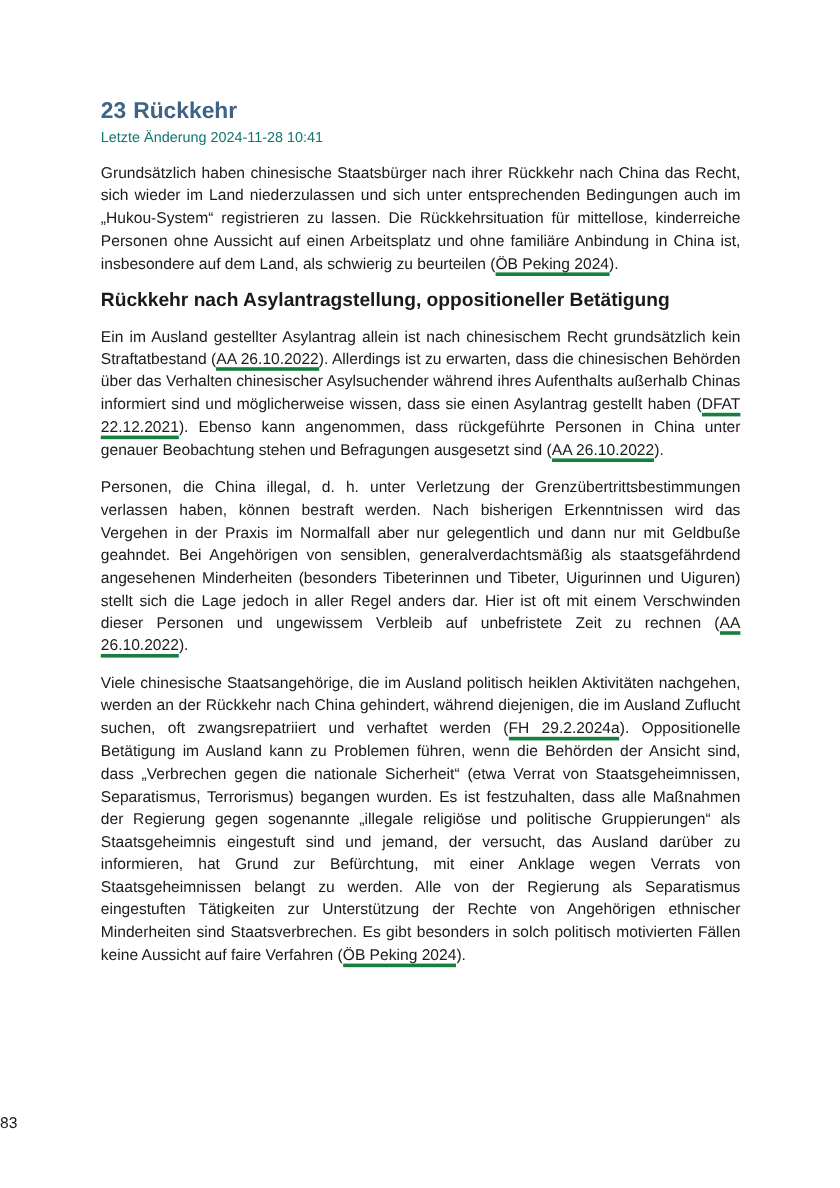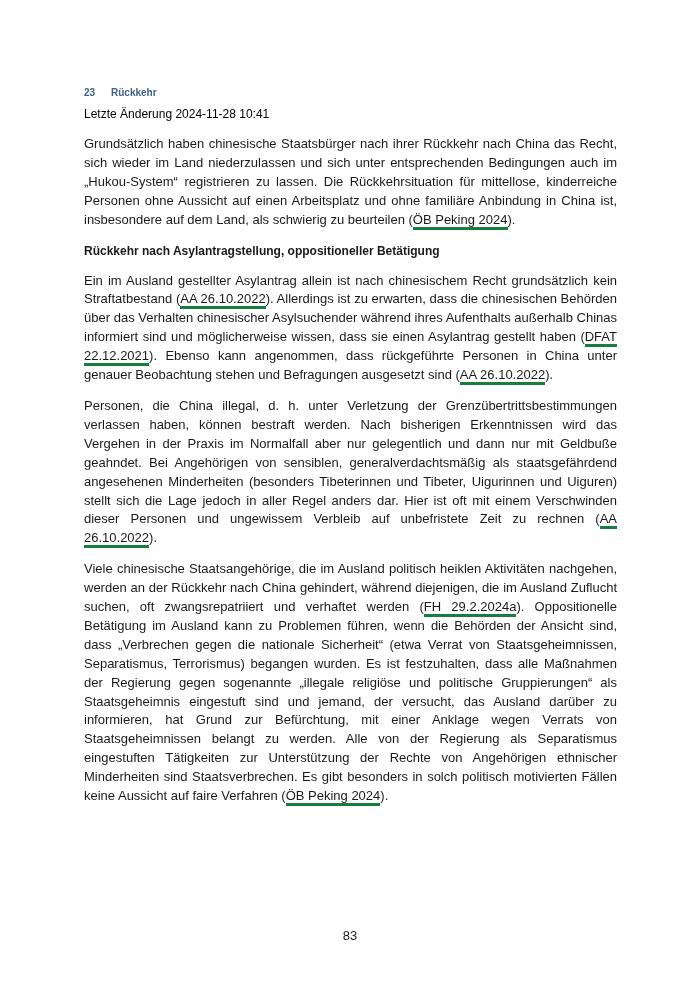--- a/index.html
+++ b/index.html
@@ -1,24 +1,24 @@
 <!DOCTYPE html>
 <html><head>
 <meta charset="utf-8">
 <style>
   html, body { margin: 0; padding: 0; background: #ffffff; }
   body { width: 700px; height: 990px; position: relative; overflow: hidden; font-family: "Liberation Sans", sans-serif; color: #1a1a1a; }
   .page { position: absolute; left: 84px; top: 84px; width: 533px; }
-  .heading { font-size: 10px; font-weight: bold; color: #3f6385; margin: 0; line-height: 18px; }
+  .heading { font-size: 19px; font-weight: bold; color: #3f6385; margin: 0; line-height: 18px; }
   .heading .num { display: inline-block; width: 27px; }
-  .meta { font-size: 12px; color: #000000; margin: 3px 0 0 0; line-height: 18px; }
+  .meta { font-size: 12px; color: #0f766e; margin: 3px 0 0 0; line-height: 18px; }
   p { font-size: 13px; line-height: 18.9px; margin: 12px 0 0 0; text-align: justify; hyphens: manual; }
-  h3 { font-size: 12px; font-weight: bold; margin: 12px 0 0 0; line-height: 18px; }
+  h3 { font-size: 16px; font-weight: bold; margin: 12px 0 0 0; line-height: 18px; }
   a.ref { color: #1a1a1a; text-decoration: none; border-bottom: 3px solid #15803d; }
-  .pagenum { position: absolute; top: 928px; left: 0; width: 700px; text-align: center; font-size: 13px; color: #1a1a1a; }
+  .pagenum { position: absolute; top: 928px; left: 0; width: 700px; text-align: left; font-size: 13px; color: #1a1a1a; }
 </style>
 </head>
 <body>
 
 <div class="page">
   <div class="heading">
     <span class="num">23</span><span>Rückkehr</span>
   </div>
   <div class="meta">Letzte Änderung 2024-11-28 10:41</div>
 

